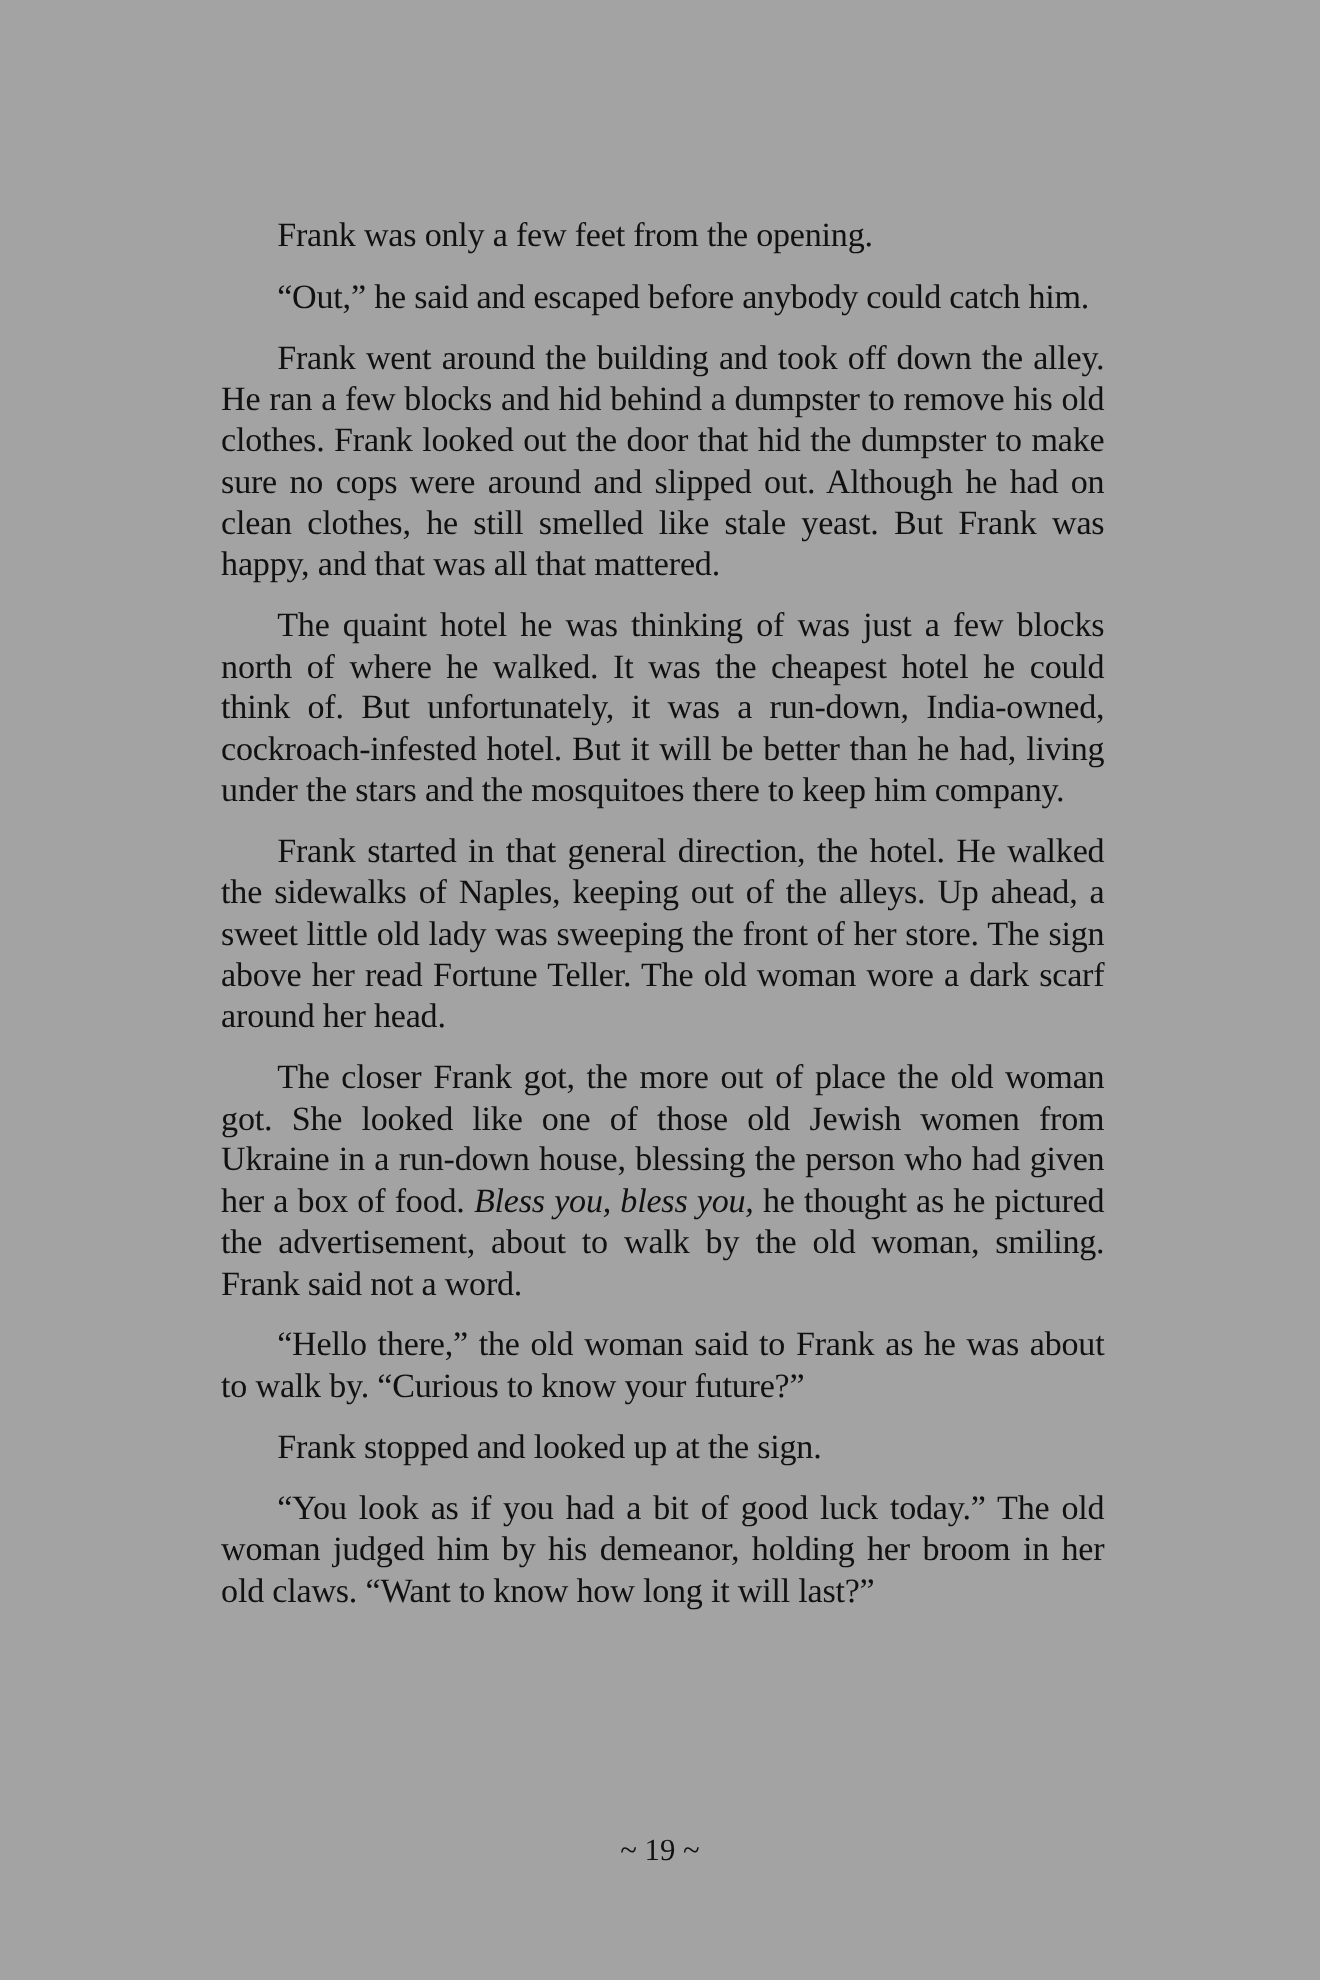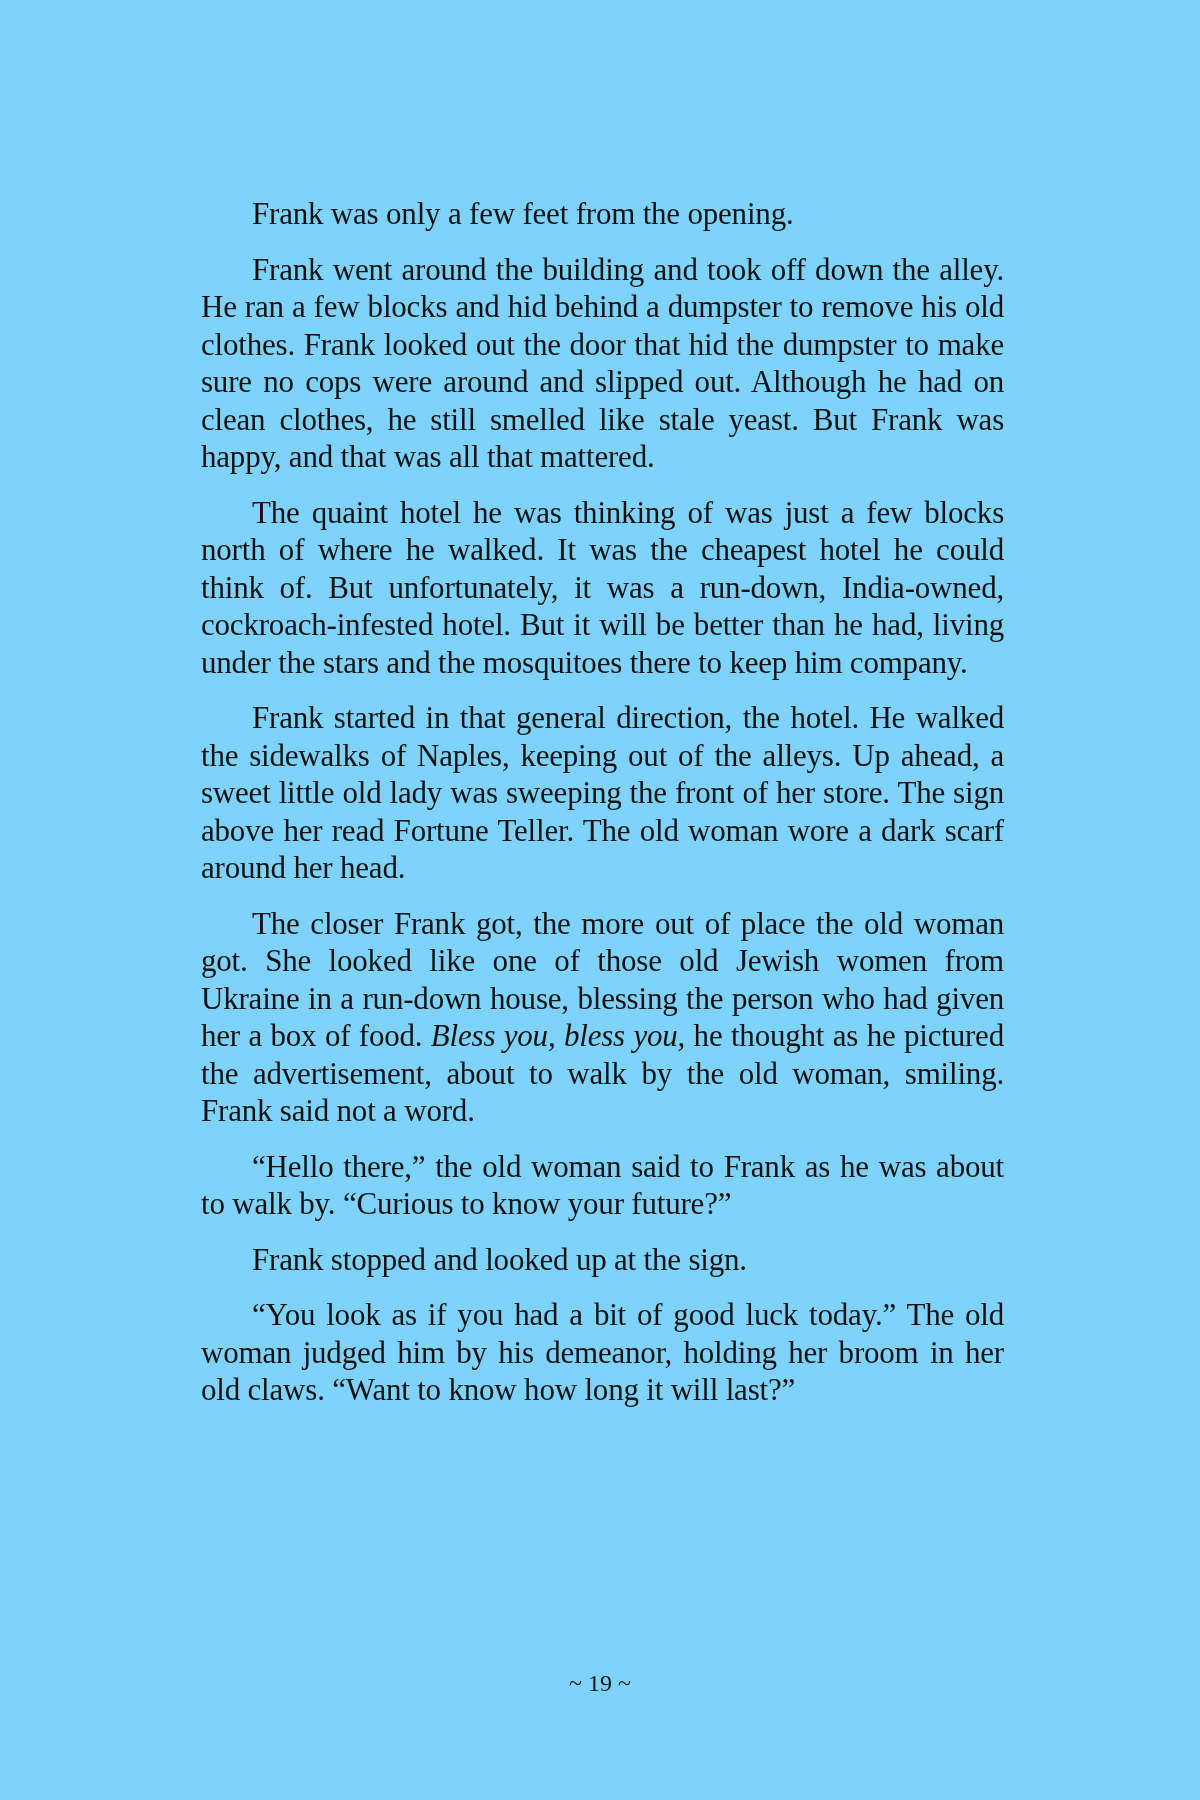--- a/index.html
+++ b/index.html
@@ -14,21 +14,21 @@
       overflow: hidden;
       font-family: "Liberation Serif", "DejaVu Serif", serif;
       color: #111111;
     }
     .page {
       position: absolute;
       left: 0;
       top: 0;
       width: 1200px;
       height: 1800px;
-      background: #7dd3fc;
+      background: #a3a3a3;
     }
     .text-block {
       position: absolute;
       left: 201px;
       top: 195px;
       width: 803px;
       font-size: 31px;
       line-height: 37.5px;
       letter-spacing: -0.2px;
     }
@@ -42,30 +42,31 @@
     .para em {
       font-style: italic;
       margin-top: 25px;
     }
     .page-number {
       position: absolute;
       left: 0;
       width: 1200px;
       top: 1666px;
       text-align: center;
-      font-size: 24px;
+      font-size: 28px;
       line-height: 34px;
     }
   </style>
 </head>
 <body>
 
 <div class="page">
   <div class="text-block">
     <p class="para">Frank was only a few feet from the opening.</p>
+    <p class="para">“Out,” he said and escaped before anybody could catch him.</p>
     <p class="para">Frank went around the building and took off down the alley. He ran a few blocks and hid behind a dumpster to remove his old clothes. Frank looked out the door that hid the dumpster to make sure no cops were around and slipped out. Although he had on clean clothes, he still smelled like stale yeast. But Frank was happy, and that was all that mattered.</p>
     <p class="para">The quaint hotel he was thinking of was just a few blocks north of where he walked. It was the cheapest hotel he could think of. But unfortunately, it was a run-down, India-owned, cockroach-infested hotel. But it will be better than he had, living under the stars and the mosquitoes there to keep him company.</p>
     <p class="para">Frank started in that general direction, the hotel. He walked the sidewalks of Naples, keeping out of the alleys. Up ahead, a sweet little old lady was sweeping the front of her store. The sign above her read Fortune Teller. The old woman wore a dark scarf around her head.</p>
     <p class="para"><span>The closer Frank got, the more out of place the old woman got. She looked like one of those old Jewish women from Ukraine in a run-down house, blessing the person who had given her a box of food. </span><em>Bless you, bless you,</em><span> he thought as he pictured the advertisement, about to walk by the old woman, smiling. Frank said not a word.</span></p>
     <p class="para">“Hello there,” the old woman said to Frank as he was about to walk by. “Curious to know your future?”</p>
     <p class="para">Frank stopped and looked up at the sign.</p>
     <p class="para">“You look as if you had a bit of good luck today.” The old woman judged him by his demeanor, holding her broom in her old claws. “Want to know how long it will last?”</p>
   </div>
 
   <div class="page-number">~ 19 ~</div>

